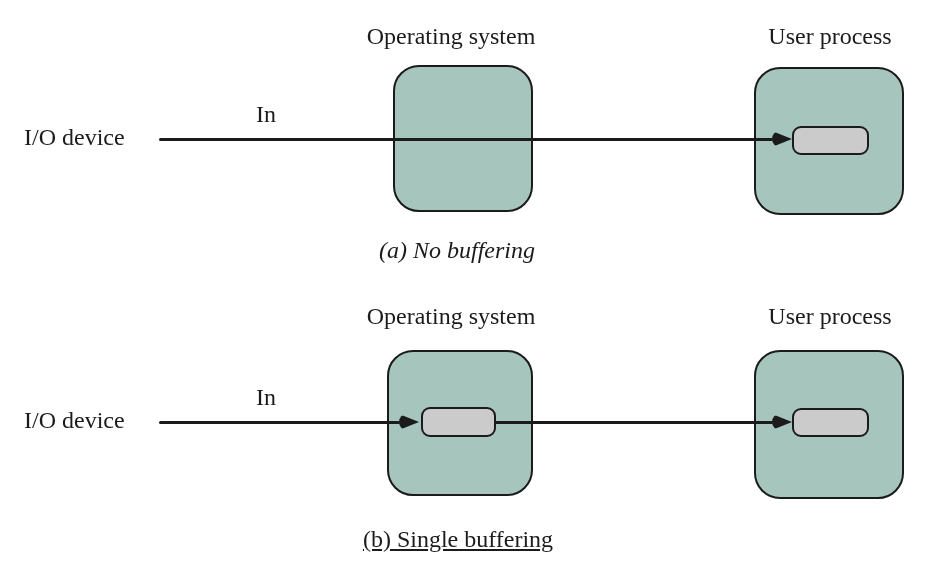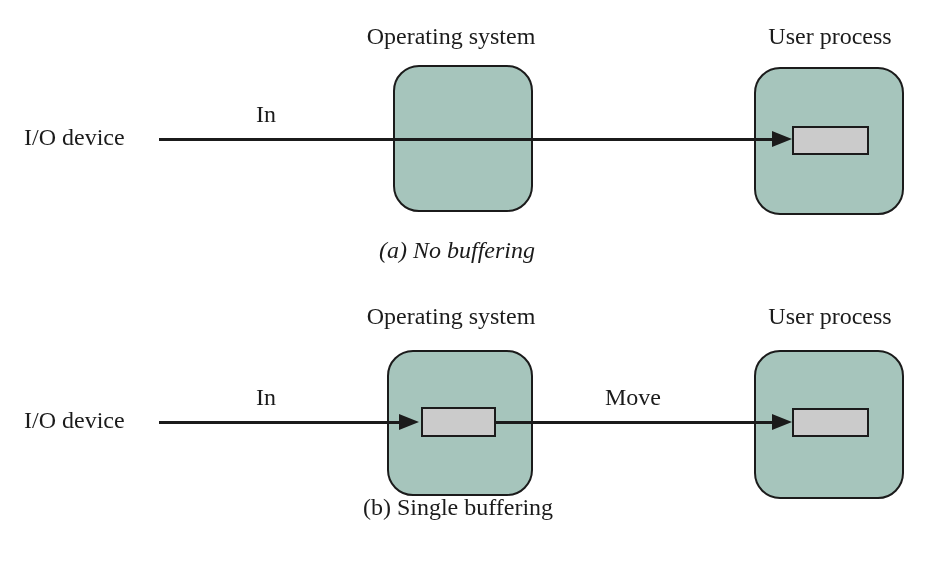--- a/index.html
+++ b/index.html
@@ -1,21 +1,21 @@
 <!DOCTYPE html>
 <html style="--box-fill: #a6c5bc; --buffer-fill: #cbcbcb; --stroke: #1b1b1b; --page-bg: #ffffff;"><head>
 <meta charset="utf-8">
 <style>
   :root{
     --box-fill:#a6c5bc;
     --buffer-fill:#cbcbcb;
     --stroke:#1b1b1b;
     --page-bg:#ffffff;
   }
-  *{margin:0;padding:0;box-sizing:border-box;}
+  *{margin:0;padding:0;box-sizing:border-box;border-radius:9px;}
   html,body{background:var(--page-bg);}
   body{
     font-family:"Liberation Serif","DejaVu Serif",serif;
     color:var(--stroke);
   }
   .canvas{
     position:relative;
     width:944px;height:562px;
     background:var(--page-bg);
     overflow:hidden;
@@ -84,21 +84,20 @@
   <div class="roundbox" style="left:754px;top:350px;width:150px;height:149px;"></div>
 
   <div class="lbl" style="left:24px;top:406px;">I/O device</div>
 
   <div class="lbl center" style="left:216px;top:383px;width:100px;">In</div>
   <div class="hline" style="left:159px;top:420.5px;width:241px;"></div>
   <div class="arrowhead" style="left:399px;top:414px;"></div>
 
   <div class="buffer" style="left:421px;top:407px;width:75px;height:30px;"></div>
 
-  <div class="lbl center" style="left:583px;top:383px;width:100px;">Move</div>
   <div class="hline" style="left:494px;top:420.5px;width:279px;"></div>
   <div class="arrowhead" style="left:772px;top:414px;"></div>
 
   <div class="buffer" style="left:792px;top:408px;width:77px;height:29px;"></div>
 
-  <div class="lbl center" style="left:308px;top:493px;width:300px;">(b) Single buffering</div>
+  <div class="lbl center" style="left:308px;top:525px;width:300px;text-decoration:underline;">(b) Single buffering</div>
 
 </div>
 
 </body></html>

